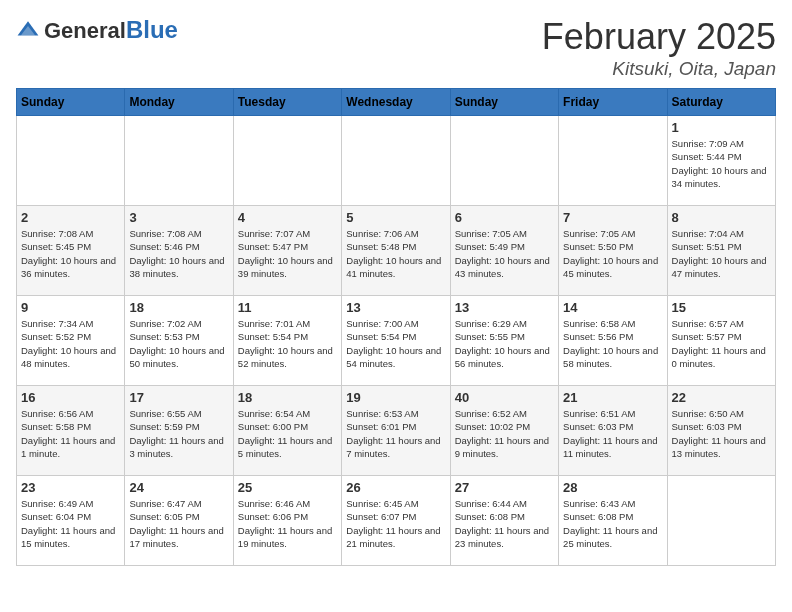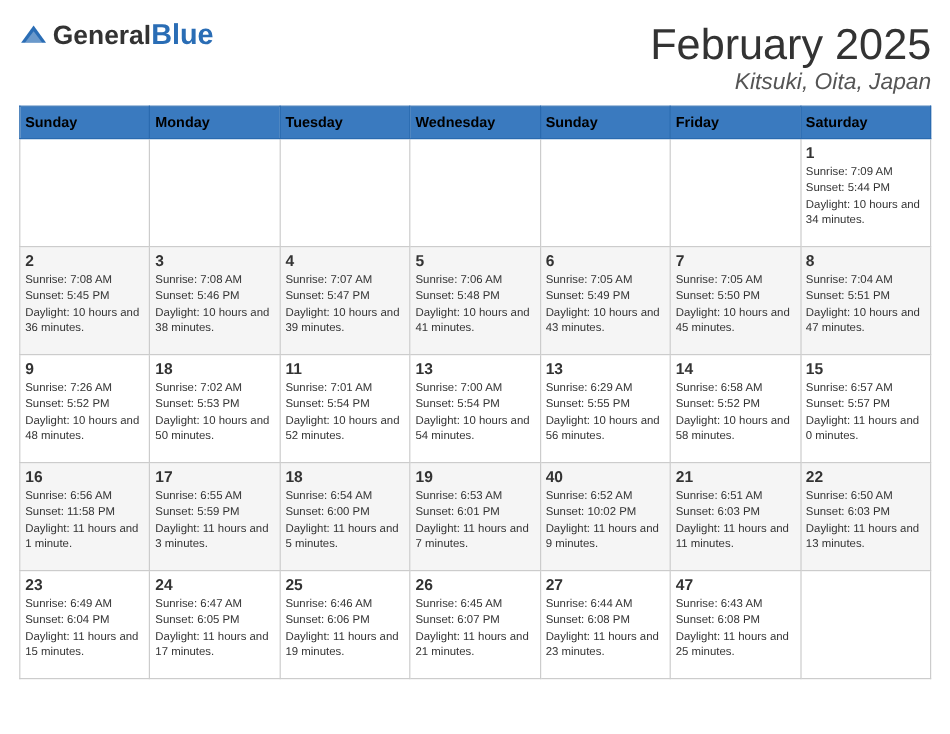--- a/index.html
+++ b/index.html
@@ -182,21 +182,21 @@
           <span class="day-number">8</span>
           <div class="day-info">Sunrise: 7:04 AM
 Sunset: 5:51 PM
 Daylight: 10 hours
 and 47 minutes.</div>
         </td>
       </tr>
       <tr>
         <td>
           <span class="day-number">9</span>
-          <div class="day-info">Sunrise: 7:26 AM
+          <div class="day-info">Sunrise: 7:34 AM
 Sunset: 5:52 PM
 Daylight: 10 hours
 and 48 minutes.</div>
         </td>
         <td>
           <span class="day-number">18</span>
           <div class="day-info">Sunrise: 7:02 AM
 Sunset: 5:53 PM
 Daylight: 10 hours
 and 50 minutes.</div>
@@ -218,37 +218,37 @@
         <td>
           <span class="day-number">13</span>
           <div class="day-info">Sunrise: 6:29 AM
 Sunset: 5:55 PM
 Daylight: 10 hours
 and 56 minutes.</div>
         </td>
         <td>
           <span class="day-number">14</span>
           <div class="day-info">Sunrise: 6:58 AM
-Sunset: 5:52 PM
+Sunset: 5:56 PM
 Daylight: 10 hours
 and 58 minutes.</div>
         </td>
         <td>
           <span class="day-number">15</span>
           <div class="day-info">Sunrise: 6:57 AM
 Sunset: 5:57 PM
 Daylight: 11 hours
 and 0 minutes.</div>
         </td>
       </tr>
       <tr>
         <td>
           <span class="day-number">16</span>
           <div class="day-info">Sunrise: 6:56 AM
-Sunset: 11:58 PM
+Sunset: 5:58 PM
 Daylight: 11 hours
 and 1 minute.</div>
         </td>
         <td>
           <span class="day-number">17</span>
           <div class="day-info">Sunrise: 6:55 AM
 Sunset: 5:59 PM
 Daylight: 11 hours
 and 3 minutes.</div>
         </td>
@@ -318,21 +318,21 @@
 and 21 minutes.</div>
         </td>
         <td>
           <span class="day-number">27</span>
           <div class="day-info">Sunrise: 6:44 AM
 Sunset: 6:08 PM
 Daylight: 11 hours
 and 23 minutes.</div>
         </td>
         <td>
-          <span class="day-number">47</span>
+          <span class="day-number">28</span>
           <div class="day-info">Sunrise: 6:43 AM
 Sunset: 6:08 PM
 Daylight: 11 hours
 and 25 minutes.</div>
         </td>
         <td class="empty-cell"></td>
       </tr>
     </tbody>
 </table>
 

